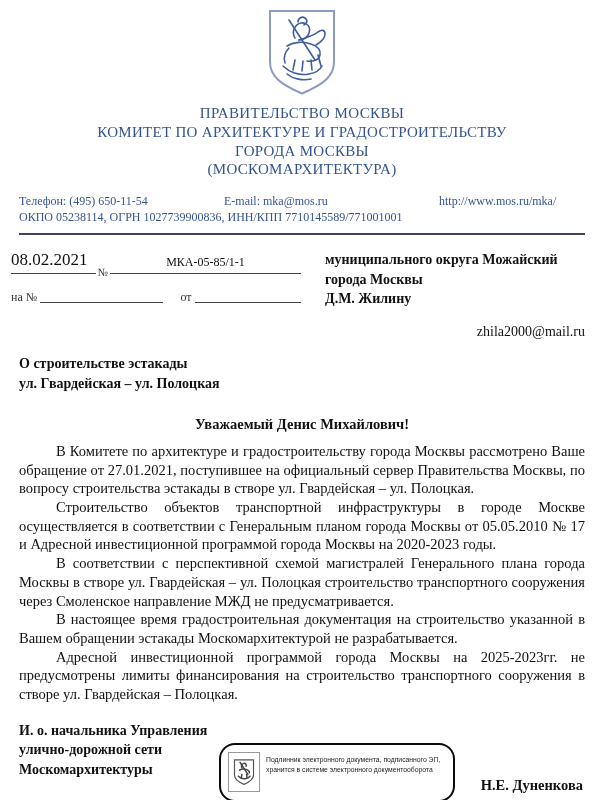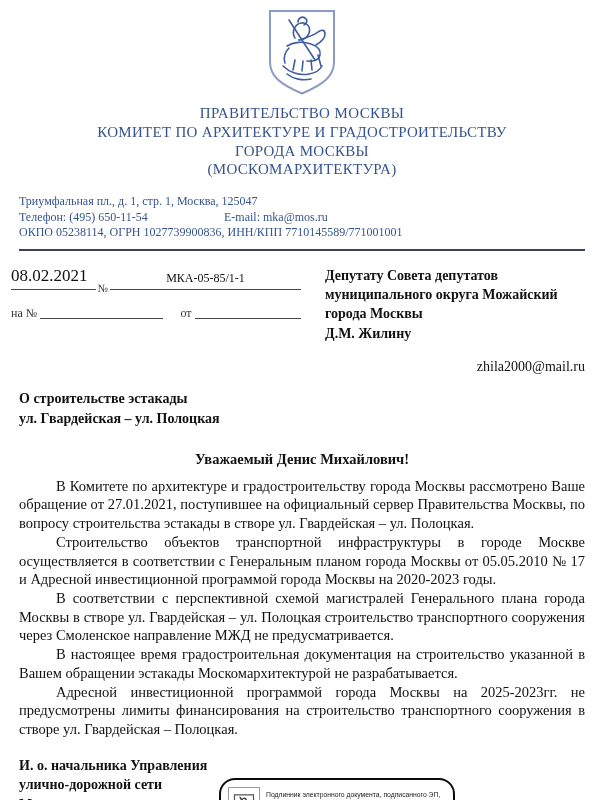--- a/index.html
+++ b/index.html
@@ -90,24 +90,24 @@
   </div>
 
   <div class="org-header">
     <div class="org-line-regular">ПРАВИТЕЛЬСТВО МОСКВЫ</div>
     <div class="org-line-bold">КОМИТЕТ ПО АРХИТЕКТУРЕ И ГРАДОСТРОИТЕЛЬСТВУ</div>
     <div class="org-line-bold">ГОРОДА МОСКВЫ</div>
     <div class="org-line-bold">(МОСКОМАРХИТЕКТУРА)</div>
   </div>
 
   <div class="contacts">
-    <div>Триумфальная пл., д. 1, стр. 1, Москва, 125047</div>
     <div class="contacts-row2">
       <span class="c-phone">Телефон:  (495) 650-11-54</span>
       <span class="c-email">E-mail:  mka@mos.ru</span>
+      <span class="c-url">http://www.mos.ru/mka/</span>
     </div>
     <div>ОКПО 05238114,  ОГРН 1027739900836,  ИНН/КПП 7710145589/771001001</div>
   </div>
 
   <div class="sep"></div>
 
   <div class="ref-row">
     <div class="ref-left">
       <div class="ref-line1">
         <span class="ref-date">08.02.2021</span>
@@ -116,21 +116,20 @@
       </div>
       <div class="ref-line2">
         <span class="lbl">на №</span>
         <span class="u-fill u1"></span>
         <span class="lbl in">от</span>
         <span class="u-fill u2"></span>
       </div>
     </div>
     <div class="recipient">
       <div class="recipient-lines">
-        <div>Депутату Совета депутатов</div>
         <div>муниципального округа Можайский</div>
         <div>города Москвы</div>
         <div>Д.М. Жилину</div>
       </div>
       <div class="recipient-email">zhila2000@mail.ru</div>
     </div>
   </div>
 
   <div class="subject">
     <div>О строительстве эстакады</div>

